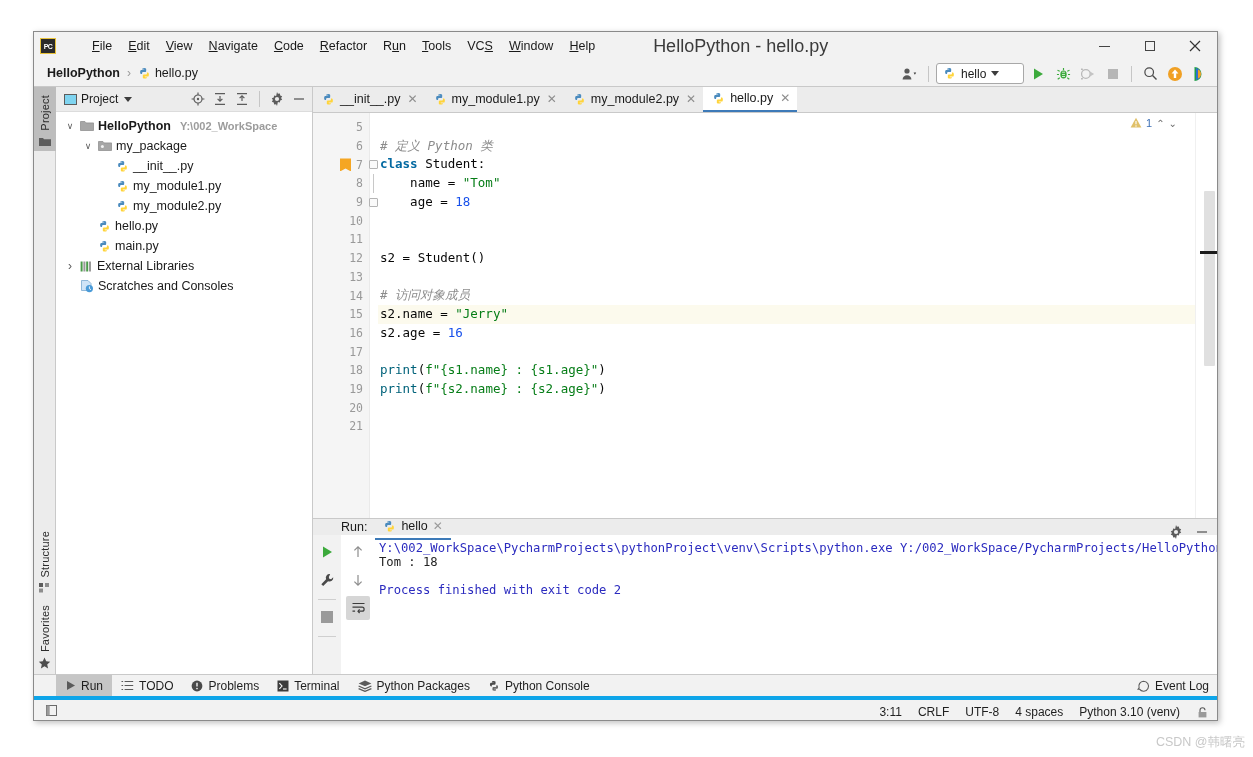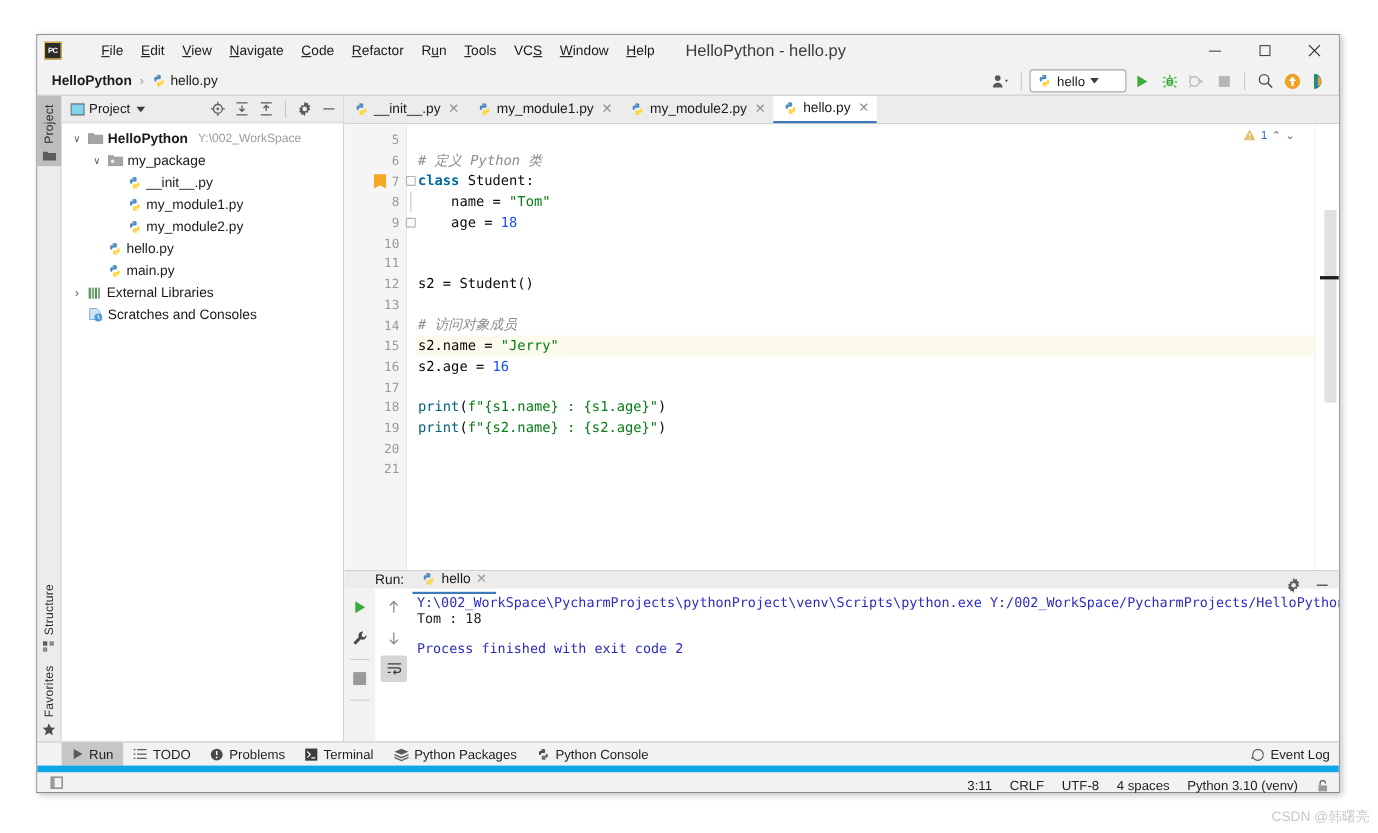--- a/index.html
+++ b/index.html
@@ -46,22 +46,22 @@
     letter-spacing: -0.5px;
     margin-right: 8px;
   }
   .menu-item {
     font-size: 12.5px; color: #1a1a1a;
     padding: 3px 8px; cursor: default;
     white-space: nowrap;
   }
   .menu-item u { text-decoration: underline; }
   .win-title {
-    font-size: 15px; color: #3b3b3b;
-    white-space: nowrap;
+    font-size: 18px; color: #3b3b3b;
+    margin-left: 30px; white-space: nowrap;
   }
   .win-btns {
     position: absolute; right: 0; top: 0;
     height: 28px; display: flex; align-items: center;
   }
   .win-btn {
     width: 45px; height: 28px;
     display: flex; align-items: center; justify-content: center;
     font-size: 13px; color: #333; cursor: default;
   }
@@ -154,21 +154,21 @@
   .panel-title { font-size: 12px; color: #1a1a1a; }
   .ph-icon { width: 18px; height: 18px; display: flex; align-items: center; justify-content: center; cursor: default; }
   .tree { flex: 1; padding-top: 4px; overflow: hidden; font-size: 12.5px; color: #1a1a1a; }
   .tree-row {
     display: flex; align-items: center;
     height: 20px; padding-left: 6px; gap: 4px;
     white-space: nowrap; cursor: default;
   }
   .tw { width: 12px; display: flex; align-items: center; justify-content: center; color: #5a5a5a; font-size: 9px; }
   .tree-label.bold { font-weight: bold; }
-  .tree-sub { color: #9c9c9c; font-size: 11px; margin-left: 5px; }
+  .tree-sub { color: #9c9c9c; font-size: 11px; margin-left: 5px; font-weight: bold; }
 
   
   .editor-col { flex: 1; display: flex; flex-direction: column; min-width: 0; background: #ffffff; }
   .tabbar {
     height: 26px; flex: none;
     background: #ececec;
     display: flex; align-items: flex-end;
     border-bottom: 1px solid #c9c9c9;
   }
   .tab {
@@ -318,21 +318,21 @@
   }
   .bb-item.active { background: #c6c6c6; }
   .bb-right {
     position: absolute; right: 8px; top: 0; height: 22px;
     display: flex; align-items: center; gap: 5px;
     font-size: 12px; color: #1f1f1f;
   }
   .statusbar {
     height: 24px; flex: none;
     background: #f2f2f2;
-    border-top: 6px solid #0ea5e9;
+    border-top: 4px solid #0ea5e9;
     display: flex; align-items: center;
     padding-left: 8px;
     position: relative;
   }
   .sb-right {
     position: absolute; right: 8px; top: 0; height: 24px;
     display: flex; align-items: center; gap: 16px;
     font-size: 12px; color: #1f1f1f;
   }
 

